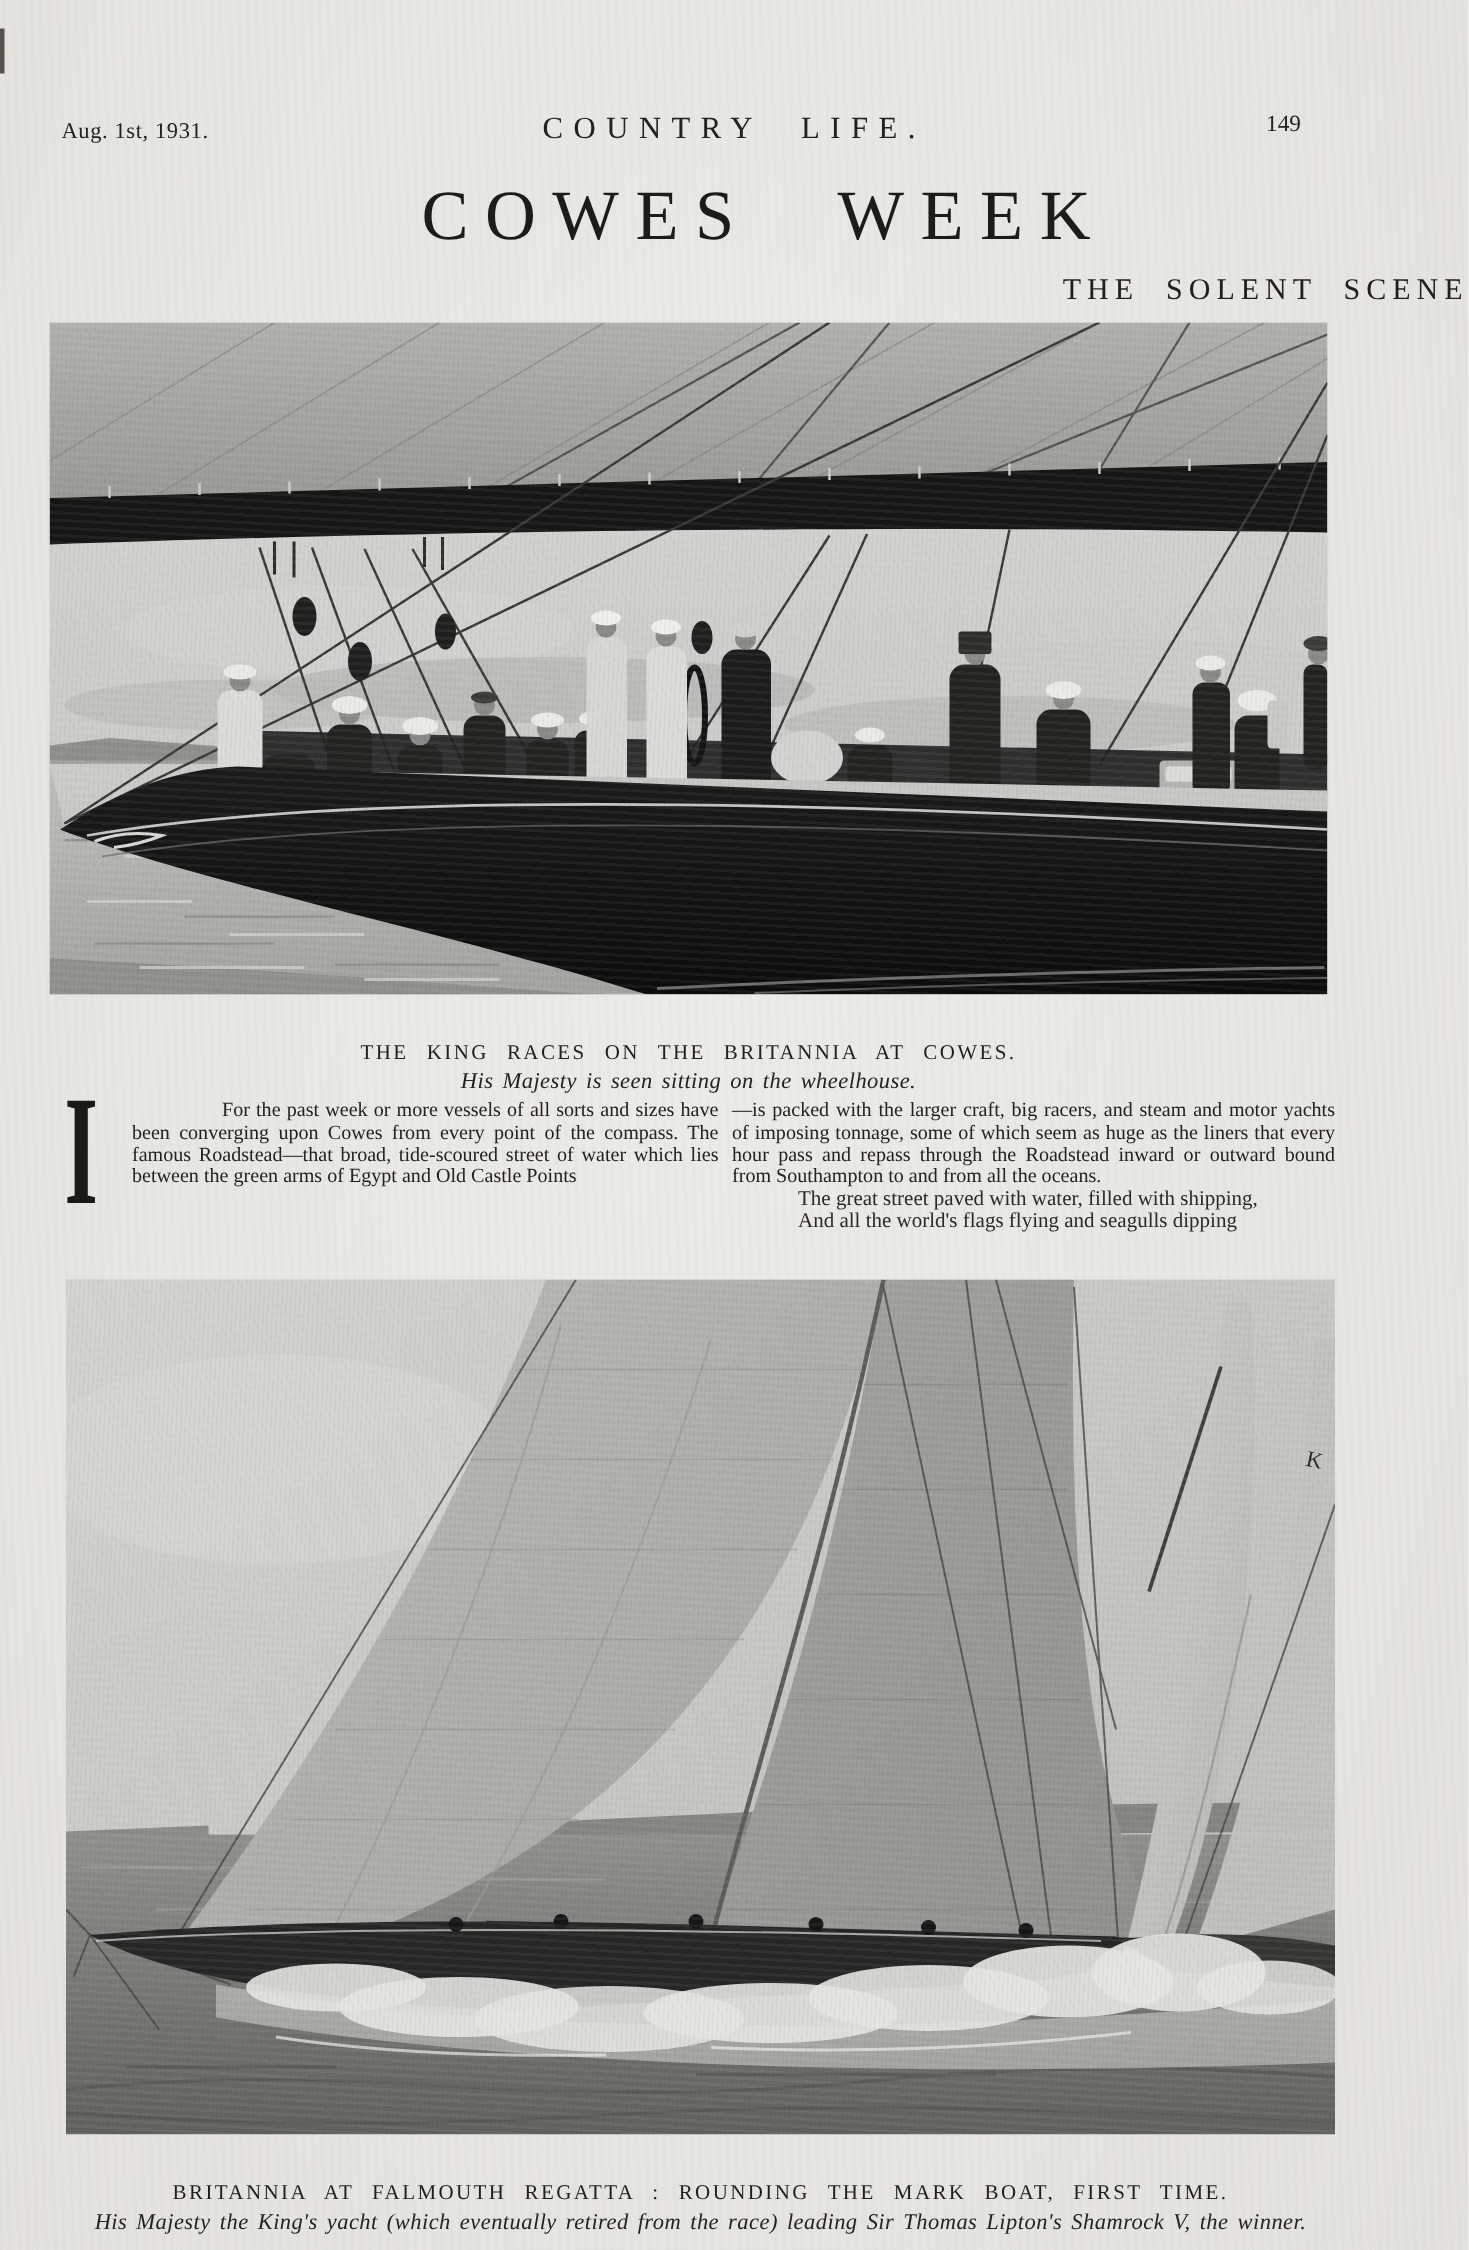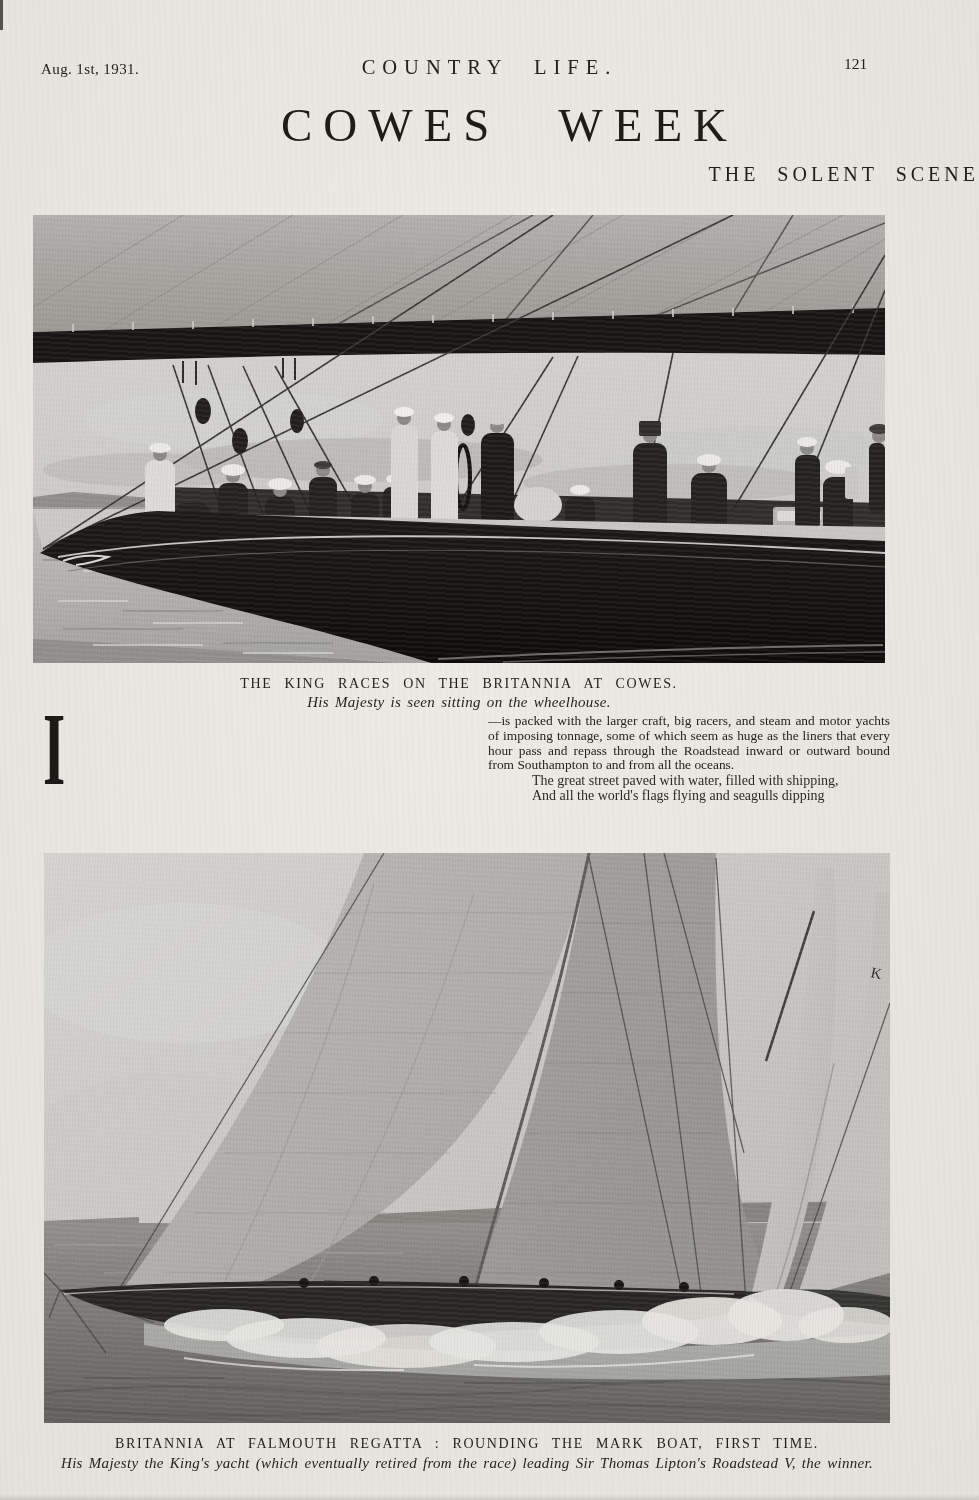--- a/index.html
+++ b/index.html
@@ -4,21 +4,21 @@
 <style>
   html,body{margin:0;padding:0;}
   body{
     width:979px;height:1500px;position:relative;overflow:hidden;
     background:
       repeating-linear-gradient(88deg, rgba(120,115,105,.025) 0 2px, transparent 2px 6px),
       radial-gradient(ellipse at 48% 40%, #edebe6 0%, #e8e6e1 55%, #e3e1db 100%);
     font-family:"Liberation Serif", serif;
     color:#23221f;
   }
-  .abs{position:absolute;}
+  .abs{position:absolute;margin-top:19px;}
   
   .date{left:41px;top:61px;font-size:15px;letter-spacing:.4px;}
   .pub{left:0;top:56px;width:979px;text-align:center;font-size:20.5px;letter-spacing:7px;word-spacing:14px;}
   .pagenum{left:844px;top:55px;font-size:15.5px;}
   .title{left:0;top:98px;width:979px;text-align:center;font-size:47px;letter-spacing:11px;word-spacing:36px;font-weight:400;color:#1d1c19;padding-left:20px;}
   .subtitle{left:0;top:163px;width:979px;text-align:right;font-size:20px;letter-spacing:4px;word-spacing:9px;color:#211f1c;}
   
   .photo{position:absolute;overflow:hidden;background:#cfcecb;}
   .photo svg{display:block;width:100%;height:100%;}
   .photo1{left:33px;top:215px;width:852px;height:448px;}
@@ -52,21 +52,21 @@
   .edge-bottom{left:0;top:1494px;width:979px;height:6px;background:linear-gradient(rgba(0,0,0,0),rgba(60,58,52,.14));}
 </style>
 </head>
 <body>
 
 <div class="abs edge-left"></div>
 <div class="abs edge-bottom"></div>
 
 <div class="abs date">Aug. 1st, 1931.</div>
 <div class="abs pub">COUNTRY  LIFE.</div>
-<div class="abs pagenum">121</div>
+<div class="abs pagenum">149</div>
 
 <div class="abs title">COWES  WEEK</div>
 <div class="abs subtitle">THE  SOLENT  SCENE</div>
 
 <figure class="photo photo1" style="margin:0;">
 <svg viewBox="0 0 852 448" preserveAspectRatio="none">
   <defs>
     <linearGradient id="sky1" x1="0" y1="0" x2="0" y2="1">
       <stop offset="0" stop-color="#d7d6d2"></stop>
           <stop offset="1" stop-color="#c6c5c1"></stop>
@@ -263,20 +263,21 @@
 </figure>
 
 <div class="abs cap-title cap1t">THE  KING  RACES  ON  THE  BRITANNIA  AT  COWES.</div>
 <div class="abs cap-sub cap1s">His Majesty is seen sitting on the wheelhouse.</div>
 
 <section class="abs columns">
   <div class="col col-left">
     <p class="para1">
       <span class="dropcap-box"></span><span class="dropcap">I</span>
     </p>
+    <p class="para2">For the past week or more vessels of all sorts and sizes have been converging upon Cowes from every point of the compass. The famous Roadstead—that broad, tide-scoured street of water which lies between the green arms of Egypt and Old Castle Points</p>
   </div>
   <div class="col col-right">
     <p>—is packed with the larger craft, big racers, and steam and motor yachts of imposing tonnage, some of which seem as huge as the liners that every hour pass and repass through the Roadstead inward or outward bound from Southampton to and from all the oceans.</p>
     <div class="verse">
       <div>The great street paved with water, filled with shipping,</div>
       <div>And all the world's flags flying and seagulls dipping</div>
     </div>
   </div>
 </section>
 
@@ -412,13 +413,13 @@
     <g stroke="#eeede9" stroke-width="2" opacity=".7" fill="none">
       <path d="M140,505 q90,14 220,12"></path>
           <path d="M430,512 q140,6 280,-10"></path>
     </g>
   </g>
 </svg>
 <div class="grain"></div>
 </figure>
 
 <div class="abs cap-title cap2t">BRITANNIA  AT  FALMOUTH  REGATTA :  ROUNDING  THE  MARK  BOAT,  FIRST  TIME.</div>
-<div class="abs cap-sub cap2s">His Majesty the King's yacht (which eventually retired from the race) leading Sir Thomas Lipton's Roadstead V, the winner.</div>
+<div class="abs cap-sub cap2s">His Majesty the King's yacht (which eventually retired from the race) leading Sir Thomas Lipton's Shamrock V, the winner.</div>
 
 </body></html>

